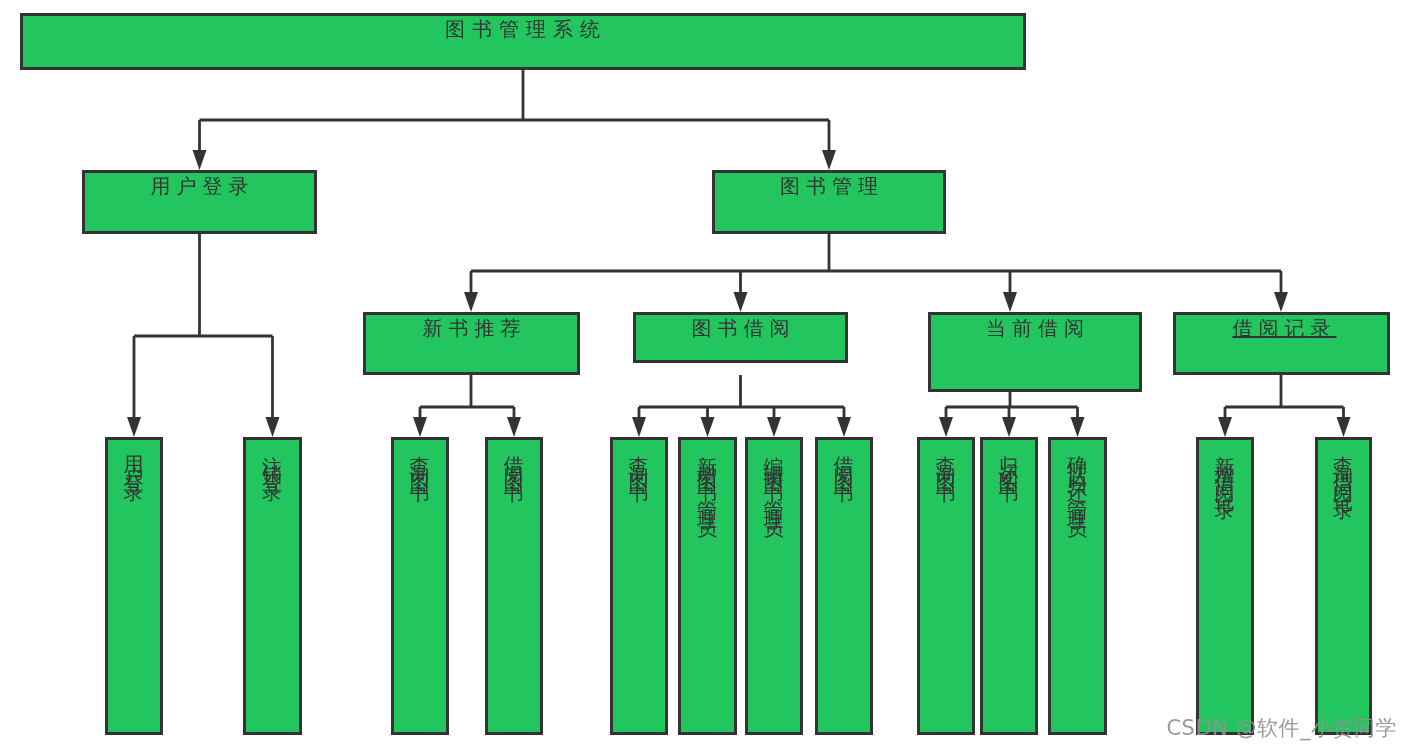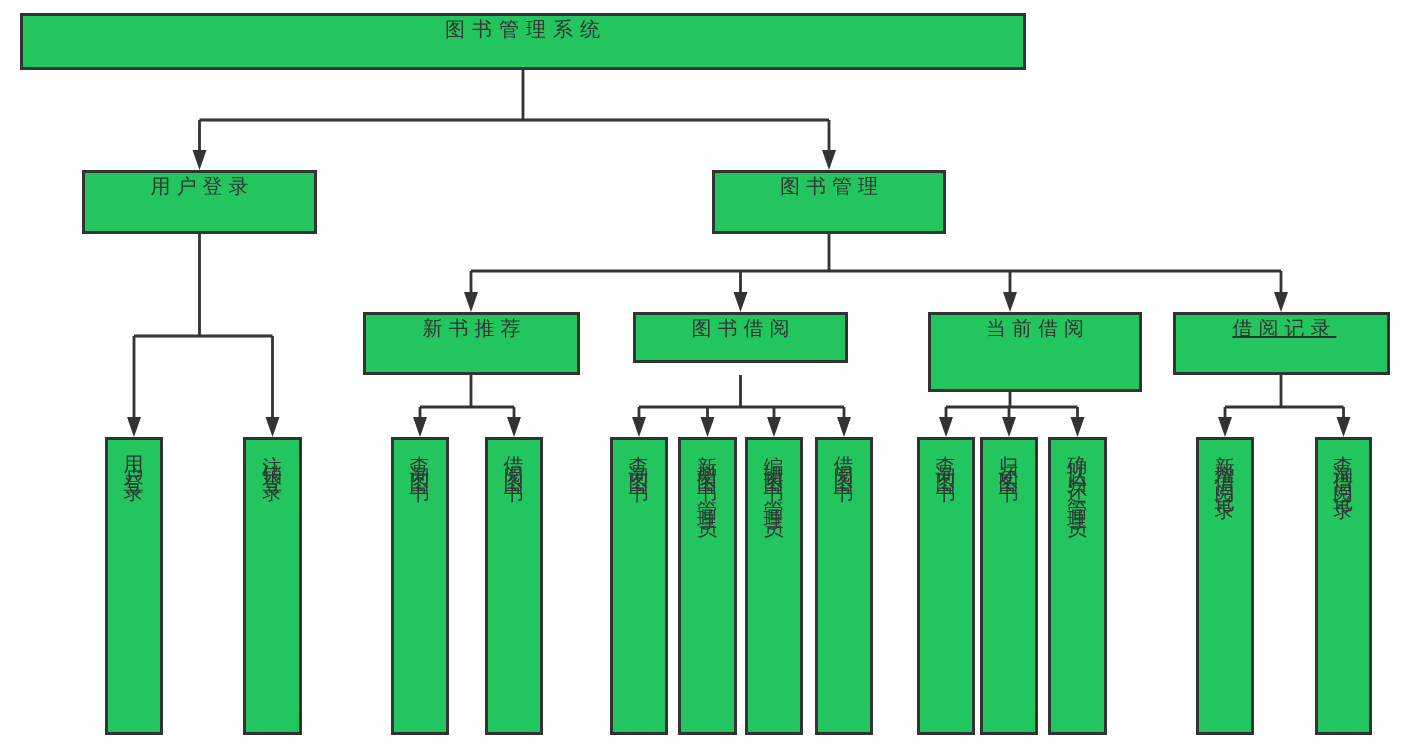--- a/index.html
+++ b/index.html
@@ -128,14 +128,15 @@
   <div class="node" style="left:1048px;top:437px;width:59px;height:298px;">
     <span class="vlabel">确认归还（管理员）</span>
   </div>
   <div class="node" style="left:1196px;top:437px;width:58px;height:298px;">
     <span class="vlabel">新增借阅记录</span>
   </div>
   <div class="node" style="left:1315px;top:437px;width:57px;height:298px;">
     <span class="vlabel">查询借阅记录</span>
   </div>
 
+  <div class="watermark" style="top:714px;right:8px;">CSDN @软件_小贺同学</div>
 
 </div>
 
 </body></html>

